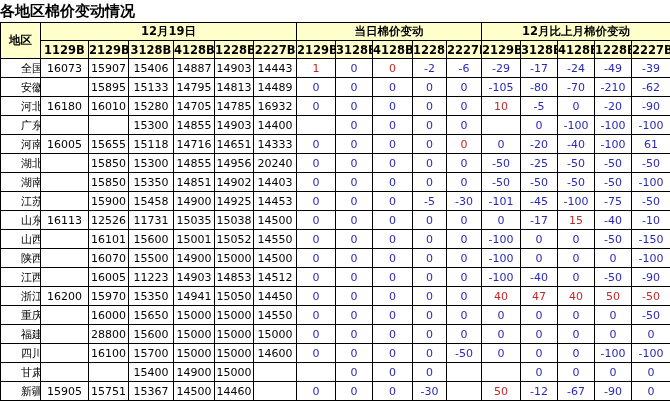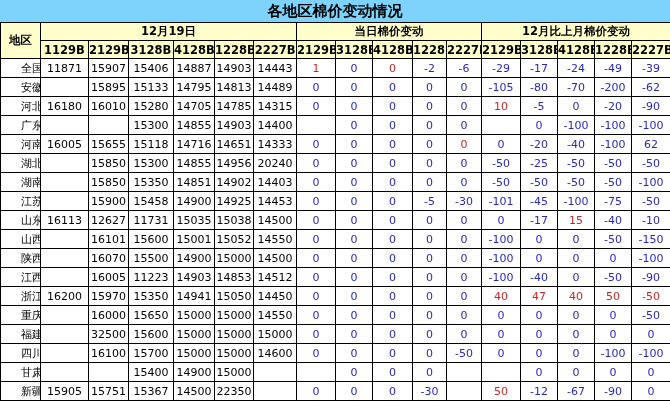--- a/index.html
+++ b/index.html
@@ -2,23 +2,23 @@
 <html><head>
 <meta charset="utf-8">
 <style>
   html,body{margin:0;padding:0;}
   body{
     width:670px;height:401px;overflow:hidden;
     background:#ffffcc;
     font-family:"DejaVu Sans","Liberation Sans",sans-serif;
   }
   .page-title{
-    height:22px;line-height:22px;text-align:center;
+    height:22px;line-height:22px;text-align:left;
     font-size:15px;font-weight:bold;color:#000;
-    background:#7dd3fc;
+    background:#ffffff;
   }
   table{
     border-collapse:collapse;table-layout:fixed;
     width:670px;
     border-radius:20px;
   }
   td,th{
     border:1px solid #000;
     padding:0;margin:0;
     font-size:11px;
@@ -84,21 +84,21 @@
         <th>2129B</th>
         <th>3128B</th>
         <th>4128B</th>
         <th>1228B</th>
         <th>2227B</th>
       </tr>
     </thead>
   <tbody>
       <tr>
         <td class="region">全国</td>
-        <td class="price">11871</td>
+        <td class="price">16073</td>
         <td class="price">15907</td>
         <td class="price">15406</td>
         <td class="price">14887</td>
         <td class="price">14903</td>
         <td class="price">14443</td>
         <td class="chg-red">1</td>
         <td class="chg-blue">0</td>
         <td class="chg-red">0</td>
         <td class="chg-blue">-2</td>
         <td class="chg-blue">-6</td>
@@ -117,31 +117,31 @@
         <td class="price">14813</td>
         <td class="price">14489</td>
         <td class="chg-blue">0</td>
         <td class="chg-blue">0</td>
         <td class="chg-blue">0</td>
         <td class="chg-blue">0</td>
         <td class="chg-blue">0</td>
         <td class="chg-blue">-105</td>
         <td class="chg-blue">-80</td>
         <td class="chg-blue">-70</td>
-        <td class="chg-blue">-200</td>
+        <td class="chg-blue">-210</td>
         <td class="chg-blue">-62</td>
       </tr>
       <tr>
         <td class="region">河北</td>
         <td class="price">16180</td>
         <td class="price">16010</td>
         <td class="price">15280</td>
         <td class="price">14705</td>
         <td class="price">14785</td>
-        <td class="price">14315</td>
+        <td class="price">16932</td>
         <td class="chg-blue">0</td>
         <td class="chg-blue">0</td>
         <td class="chg-blue">0</td>
         <td class="chg-blue">0</td>
         <td class="chg-blue">0</td>
         <td class="chg-red">10</td>
         <td class="chg-blue">-5</td>
         <td class="chg-blue">0</td>
         <td class="chg-blue">-20</td>
         <td class="chg-blue">-90</td>
@@ -175,21 +175,21 @@
         <td class="price">14333</td>
         <td class="chg-blue">0</td>
         <td class="chg-blue">0</td>
         <td class="chg-blue">0</td>
         <td class="chg-blue">0</td>
         <td class="chg-red">0</td>
         <td class="chg-blue">0</td>
         <td class="chg-blue">-20</td>
         <td class="chg-blue">-40</td>
         <td class="chg-blue">-100</td>
-        <td class="chg-blue">62</td>
+        <td class="chg-blue">61</td>
       </tr>
       <tr>
         <td class="region">湖北</td>
         <td class="price"></td>
         <td class="price">15850</td>
         <td class="price">15300</td>
         <td class="price">14855</td>
         <td class="price">14956</td>
         <td class="price">20240</td>
         <td class="chg-blue">0</td>
@@ -237,21 +237,21 @@
         <td class="chg-blue">-30</td>
         <td class="chg-blue">-101</td>
         <td class="chg-blue">-45</td>
         <td class="chg-blue">-100</td>
         <td class="chg-blue">-75</td>
         <td class="chg-blue">-50</td>
       </tr>
       <tr>
         <td class="region">山东</td>
         <td class="price">16113</td>
-        <td class="price">12627</td>
+        <td class="price">12526</td>
         <td class="price">11731</td>
         <td class="price">15035</td>
         <td class="price">15038</td>
         <td class="price">14500</td>
         <td class="chg-blue">0</td>
         <td class="chg-blue">0</td>
         <td class="chg-blue">0</td>
         <td class="chg-blue">0</td>
         <td class="chg-blue">0</td>
         <td class="chg-blue">0</td>
@@ -351,21 +351,21 @@
         <td class="chg-blue">0</td>
         <td class="chg-blue">0</td>
         <td class="chg-blue">0</td>
         <td class="chg-blue">0</td>
         <td class="chg-blue">0</td>
         <td class="chg-blue">-50</td>
       </tr>
       <tr>
         <td class="region">福建</td>
         <td class="price"></td>
-        <td class="price">32500</td>
+        <td class="price">28800</td>
         <td class="price">15600</td>
         <td class="price">15000</td>
         <td class="price">15000</td>
         <td class="price">15000</td>
         <td class="chg-blue">0</td>
         <td class="chg-blue">0</td>
         <td class="chg-blue">0</td>
         <td class="chg-blue">0</td>
         <td class="chg-blue">0</td>
         <td class="chg-blue">0</td>
@@ -411,21 +411,21 @@
         <td class="chg-blue">0</td>
         <td class="chg-blue">0</td>
         <td class="chg-blue">0</td>
       </tr>
       <tr>
         <td class="region">新疆</td>
         <td class="price">15905</td>
         <td class="price">15751</td>
         <td class="price">15367</td>
         <td class="price">14500</td>
-        <td class="price">22350</td>
+        <td class="price">14460</td>
         <td class="price"></td>
         <td class="chg-blue">0</td>
         <td class="chg-blue">0</td>
         <td class="chg-blue">0</td>
         <td class="chg-blue">-30</td>
         <td class="chg-blue"></td>
         <td class="chg-red">50</td>
         <td class="chg-blue">-12</td>
         <td class="chg-blue">-67</td>
         <td class="chg-blue">-90</td>

